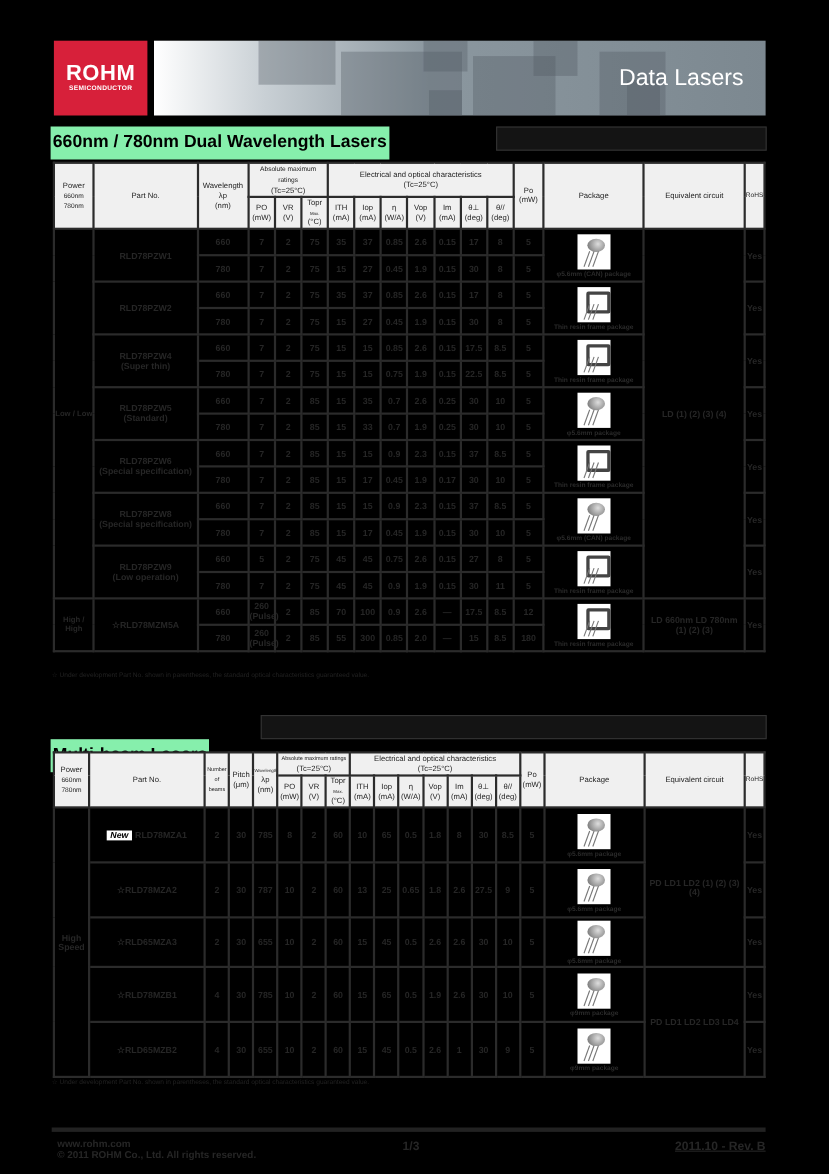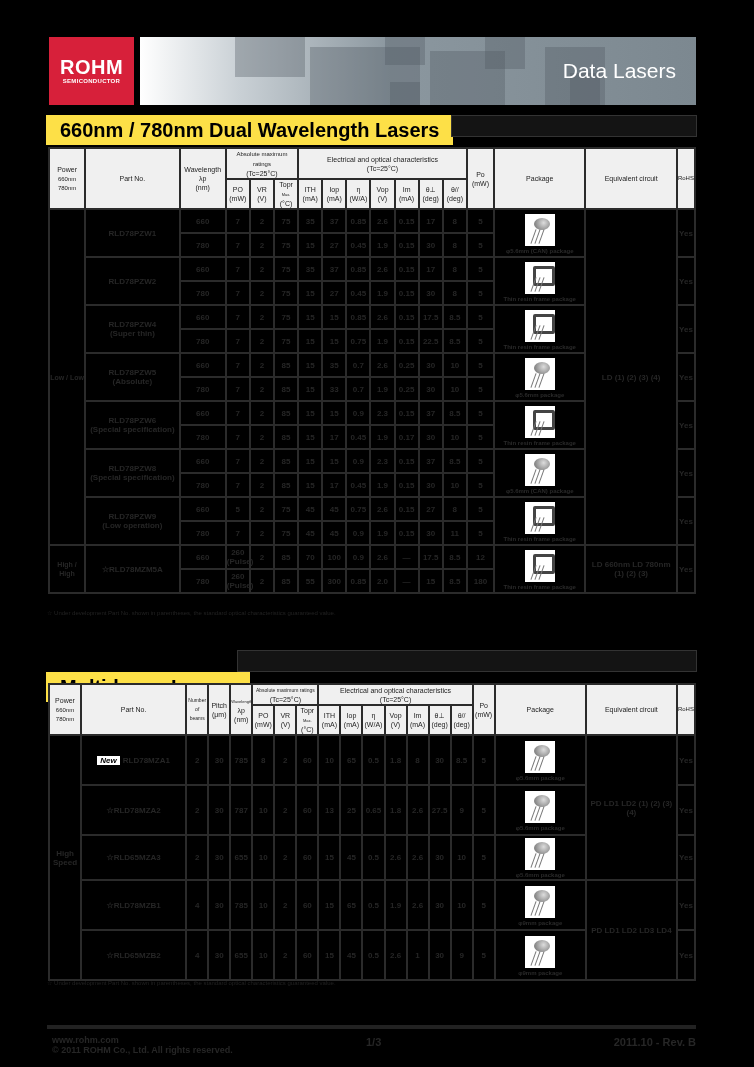--- a/index.html
+++ b/index.html
@@ -4,38 +4,38 @@
 <style>
   html,body{margin:0;padding:0;background:#000;}
   body{width:754px;height:1067px;position:relative;overflow:hidden;font-family:"Liberation Sans",sans-serif;color:#1a1a1a;}
   .logo{position:absolute;left:49px;top:37px;width:85px;height:68px;background:#d7203a;color:#fff;text-align:center;}
   .logo .brand{font-weight:bold;font-size:20px;letter-spacing:0.5px;margin-top:20px;line-height:20px;}
   .logo .sub{font-size:6px;font-weight:bold;letter-spacing:0.3px;line-height:8px;}
   .banner{position:absolute;left:140px;top:37px;width:556px;height:68px;
     background:linear-gradient(90deg,#ffffff 0%,#c9d0d5 18%,#8b979f 45%,#7c8890 100%);overflow:hidden;}
   .banner .sq{position:absolute;background:rgba(80,90,98,0.35);}
   .banner .title{position:absolute;right:20px;top:22px;color:#fff;font-size:21px;}
-  .sec-title{position:absolute;left:46px;background:#fde047;color:#000;font-weight:bold;font-size:20px;padding:2px 14px;height:26px;line-height:26px;}
+  .sec-title{position:absolute;left:46px;background:#86efac;color:#000;font-weight:bold;font-size:16px;padding:2px 2px;height:26px;line-height:26px;}
   .sec-bar{position:absolute;background:#141414;border:1px solid #333;}
   table.grid{position:absolute;border-collapse:collapse;table-layout:fixed;}
   table.grid td,table.grid th{border:2px solid #2b2b2b;text-align:center;vertical-align:middle;padding:0;font-size:7px;line-height:9px;}
   table.grid th{background:#f0f0f0;color:#222;font-weight:normal;}
   table.grid td{background:#000;color:#262626;font-weight:bold;font-size:8px;}
   .pkg{display:inline-block;width:30px;height:32px;background:#fff;position:relative;margin-top:2px;}
   .pkg .can{position:absolute;left:9px;top:4px;width:16px;height:12px;border-radius:50%;background:radial-gradient(circle at 60% 40%,#ddd,#666);}
   .pkg .leg{position:absolute;top:15px;width:1px;height:15px;background:#777;transform:rotate(20deg);}
   .pkg .frame{position:absolute;left:8px;top:4px;width:16px;height:14px;border:3px solid #444;border-radius:2px;}
   .pkgname{font-size:6px;color:#2a2a2a;display:block;line-height:7px;}
   .circ{color:#333;font-size:7px;}
   .newbadge{display:inline-block;background:#fff;color:#000;font-style:italic;font-weight:bold;font-size:8px;padding:0 3px;margin-right:3px;}
   .footnote{position:absolute;left:47px;font-size:6px;color:#222;}
   .footer-line{position:absolute;left:47px;top:1025px;width:649px;height:4px;background:#222;}
   .footer-left{position:absolute;left:52px;top:1035px;font-size:9px;font-weight:bold;color:#262626;line-height:10px;}
   .footer-mid{position:absolute;left:366px;top:1036px;font-size:11px;font-weight:bold;color:#262626;}
-  .footer-right{position:absolute;right:58px;top:1036px;font-size:11px;font-weight:bold;color:#262626;}
+  .footer-right{position:absolute;right:58px;top:1036px;font-size:11px;font-weight:bold;color:#262626;text-decoration:underline;}
   .pw{font-size:6px;line-height:7px;}
 </style>
 </head>
 <body>
 
 <div class="logo">
   <div class="brand">ROHM</div>
   <div class="sub">SEMICONDUCTOR</div>
 </div>
 <div class="banner">
@@ -199,21 +199,21 @@
         <td>0.75</td>
         <td>1.9</td>
         <td>0.15</td>
         <td>22.5</td>
         <td>8.5</td>
         <td>5</td>
       </tr>
       <tr style="height: 24px;">
         <td rowspan="2">
           <div>RLD78PZW5</div>
-          <div>(Absolute)</div>
+          <div>(Standard)</div>
         </td>
         <td>660</td>
         <td>7</td>
         <td>2</td>
         <td>85</td>
         <td>15</td>
         <td>35</td>
         <td>0.7</td>
         <td>2.6</td>
         <td>0.25</td>

